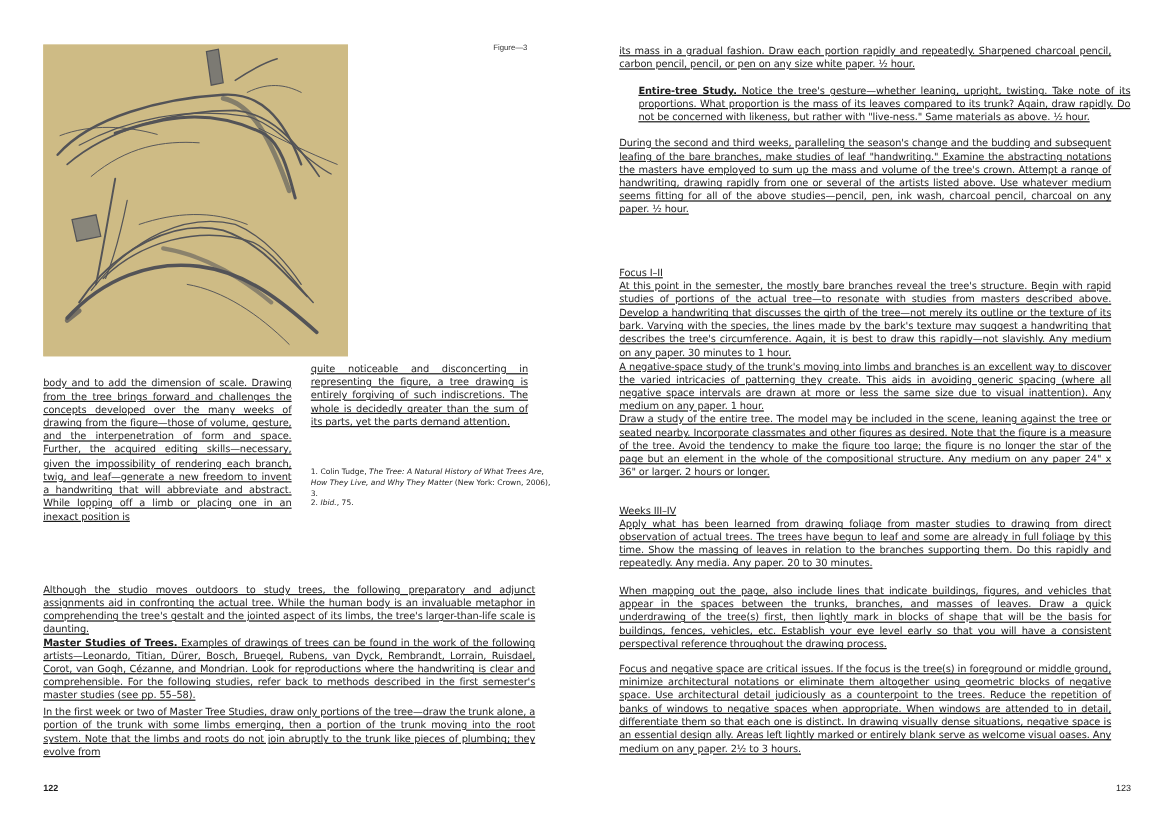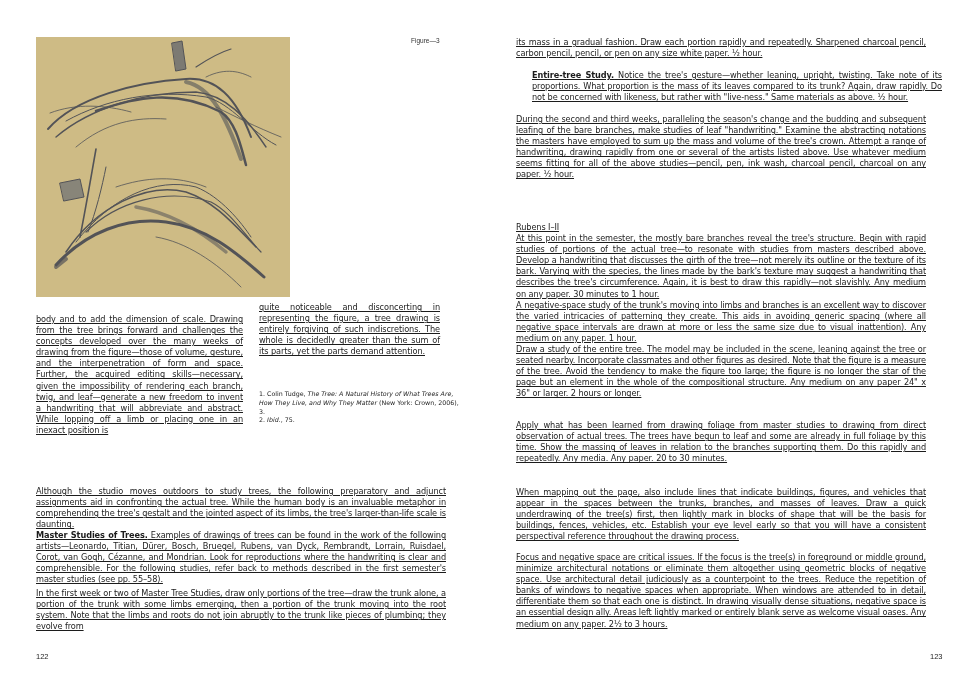--- a/index.html
+++ b/index.html
@@ -86,39 +86,40 @@
     <p><span>2.</span> <i>Ibid.</i><span>, 75.</span></p>
   </div>
 
 
   <p class="block txt justify" style="left:36px; top:486px; width:410px;">Although the studio moves outdoors to study trees, the following preparatory and adjunct assignments aid in confronting the actual tree. While the human body is an invaluable metaphor in comprehending the tree's gestalt and the jointed aspect of its limbs, the tree's larger-than-life scale is daunting.</p>
 
   <p class="block txt justify" style="left:36px; top:530px; width:410px;"><b>Master Studies of Trees.</b><span> Examples of drawings of trees can be found in the work of the following artists—Leonardo, Titian, Dürer, Bosch, Bruegel, Rubens, van Dyck, Rembrandt, Lorrain, Ruisdael, Corot, van Gogh, Cézanne, and Mondrian. Look for reproductions where the handwriting is clear and comprehensible. For the following studies, refer back to methods described in the first semester's master studies (see pp. 55–58).</span></p>
 
   <p class="block txt justify" style="left:36px; top:588px; width:410px;">In the first week or two of Master Tree Studies, draw only portions of the tree—draw the trunk alone, a portion of the trunk with some limbs emerging, then a portion of the trunk moving into the root system. Note that the limbs and roots do not join abruptly to the trunk like pieces of plumbing; they evolve from</p>
 
-  <div class="page-number" style="left:36px;">122</div>
+  <div class="page-number" style="left:36px;font-weight:bold;">122</div>
 </div>
 
 <div class="page page-right">
   <p class="block txt justify" style="left:36px; top:37px; width:410px;">its mass in a gradual fashion. Draw each portion rapidly and repeatedly. Sharpened charcoal pencil, carbon pencil, pencil, or pen on any size white paper. ½ hour.</p>
 
   <p class="block txt justify" style="left:36px; top:70px; width:410px;margin-left:16px;"><b>Entire-tree Study.</b><span> Notice the tree's gesture—whether leaning, upright, twisting. Take note of its proportions. What proportion is the mass of its leaves compared to its trunk? Again, draw rapidly. Do not be concerned with likeness, but rather with "live-ness." Same materials as above. ½ hour.</span></p>
 
   <p class="block txt justify" style="left:36px; top:114px; width:410px;">During the second and third weeks, paralleling the season's change and the budding and subsequent leafing of the bare branches, make studies of leaf "handwriting." Examine the abstracting notations the masters have employed to sum up the mass and volume of the tree's crown. Attempt a range of handwriting, drawing rapidly from one or several of the artists listed above. Use whatever medium seems fitting for all of the above studies—pencil, pen, ink wash, charcoal pencil, charcoal on any paper. ½ hour.</p>
 
 
   <div class="block txt" style="left:36px; top:222px; width:410px;">
-    <p>Rubens I–II</p>
+    <p>Focus I–II</p>
     <p class="justify">At this point in the semester, the mostly bare branches reveal the tree's structure. Begin with rapid studies of portions of the actual tree—to resonate with studies from masters described above. Develop a handwriting that discusses the girth of the tree—not merely its outline or the texture of its bark. Varying with the species, the lines made by the bark's texture may suggest a handwriting that describes the tree's circumference. Again, it is best to draw this rapidly—not slavishly. Any medium on any paper. 30 minutes to 1 hour.</p>
     <p class="justify">A negative-space study of the trunk's moving into limbs and branches is an excellent way to discover the varied intricacies of patterning they create. This aids in avoiding generic spacing (where all negative space intervals are drawn at more or less the same size due to visual inattention). Any medium on any paper. 1 hour.</p>
     <p class="justify">Draw a study of the entire tree. The model may be included in the scene, leaning against the tree or seated nearby. Incorporate classmates and other figures as desired. Note that the figure is a measure of the tree. Avoid the tendency to make the figure too large; the figure is no longer the star of the page but an element in the whole of the compositional structure. Any medium on any paper 24" x 36" or larger. 2 hours or longer.</p>
   </div>
 
   <div class="block txt" style="left:36px; top:420px; width:410px;">
+    <p>Weeks III–IV</p>
     <p class="justify">Apply what has been learned from drawing foliage from master studies to drawing from direct observation of actual trees. The trees have begun to leaf and some are already in full foliage by this time. Show the massing of leaves in relation to the branches supporting them. Do this rapidly and repeatedly. Any media. Any paper. 20 to 30 minutes.</p>
   </div>
 
   <p class="block txt justify" style="left:36px; top:487px; width:410px;">When mapping out the page, also include lines that indicate buildings, figures, and vehicles that appear in the spaces between the trunks, branches, and masses of leaves. Draw a quick underdrawing of the tree(s) first, then lightly mark in blocks of shape that will be the basis for buildings, fences, vehicles, etc. Establish your eye level early so that you will have a consistent perspectival reference throughout the drawing process.</p>
 
   <p class="block txt justify" style="left:36px; top:552px; width:410px;">Focus and negative space are critical issues. If the focus is the tree(s) in foreground or middle ground, minimize architectural notations or eliminate them altogether using geometric blocks of negative space. Use architectural detail judiciously as a counterpoint to the trees. Reduce the repetition of banks of windows to negative spaces when appropriate. When windows are attended to in detail, differentiate them so that each one is distinct. In drawing visually dense situations, negative space is an essential design ally. Areas left lightly marked or entirely blank serve as welcome visual oases. Any medium on any paper. 2½ to 3 hours.</p>
 
   <div class="page-number" style="left:450px;">123</div>
 </div>
 

